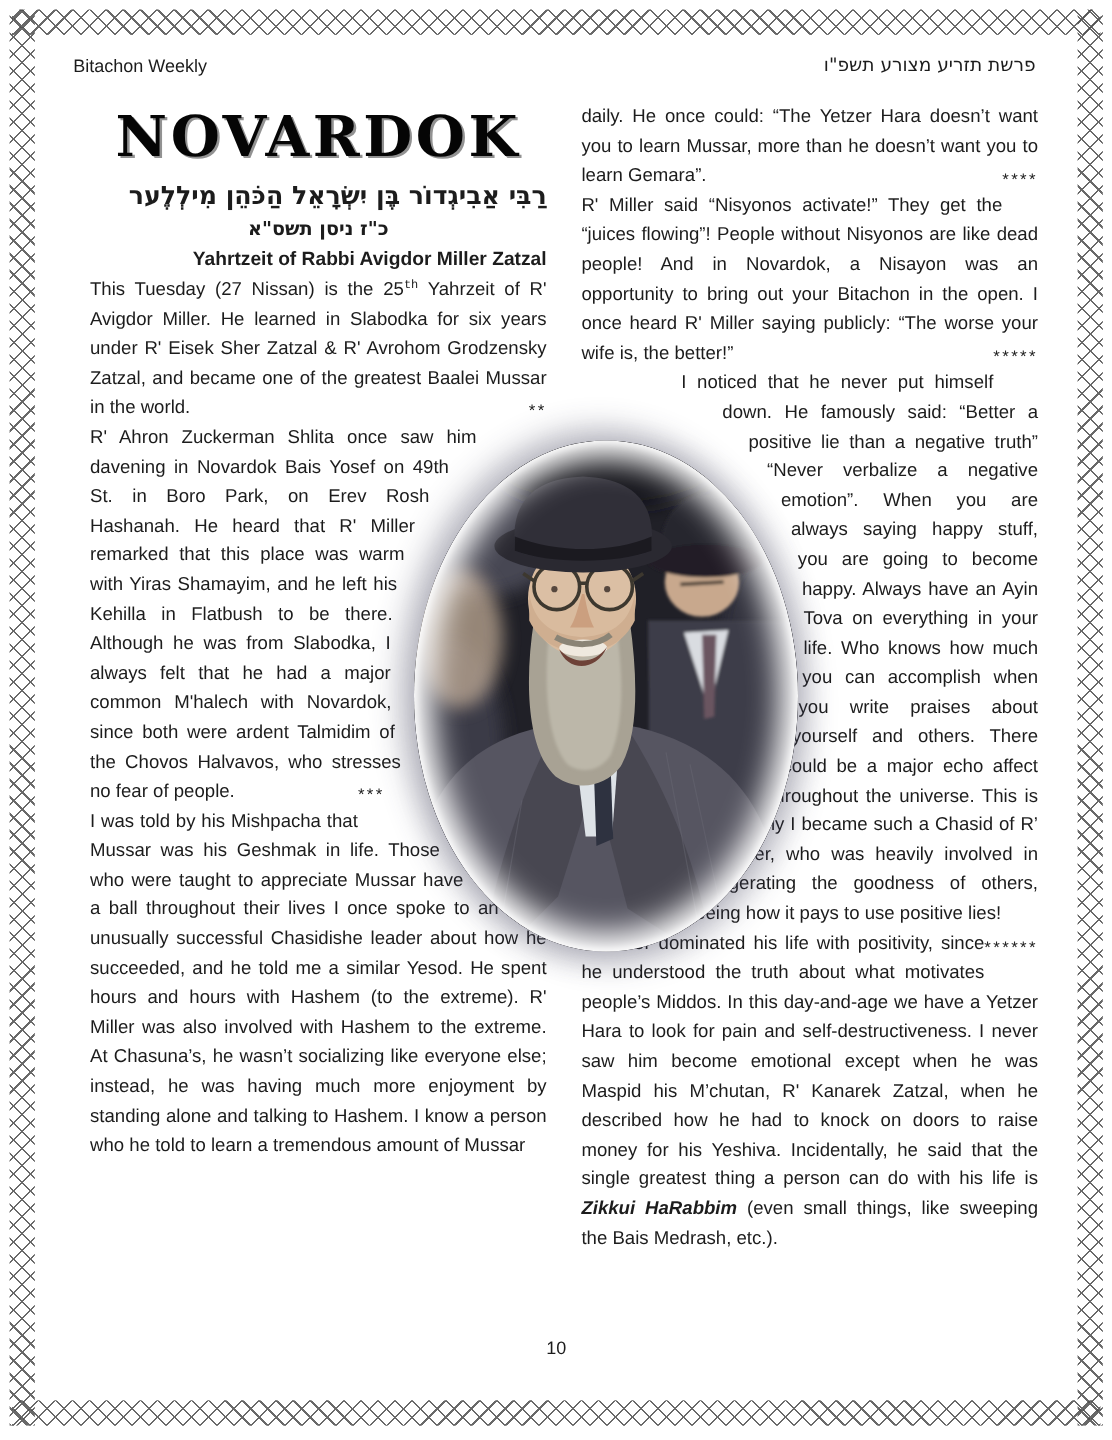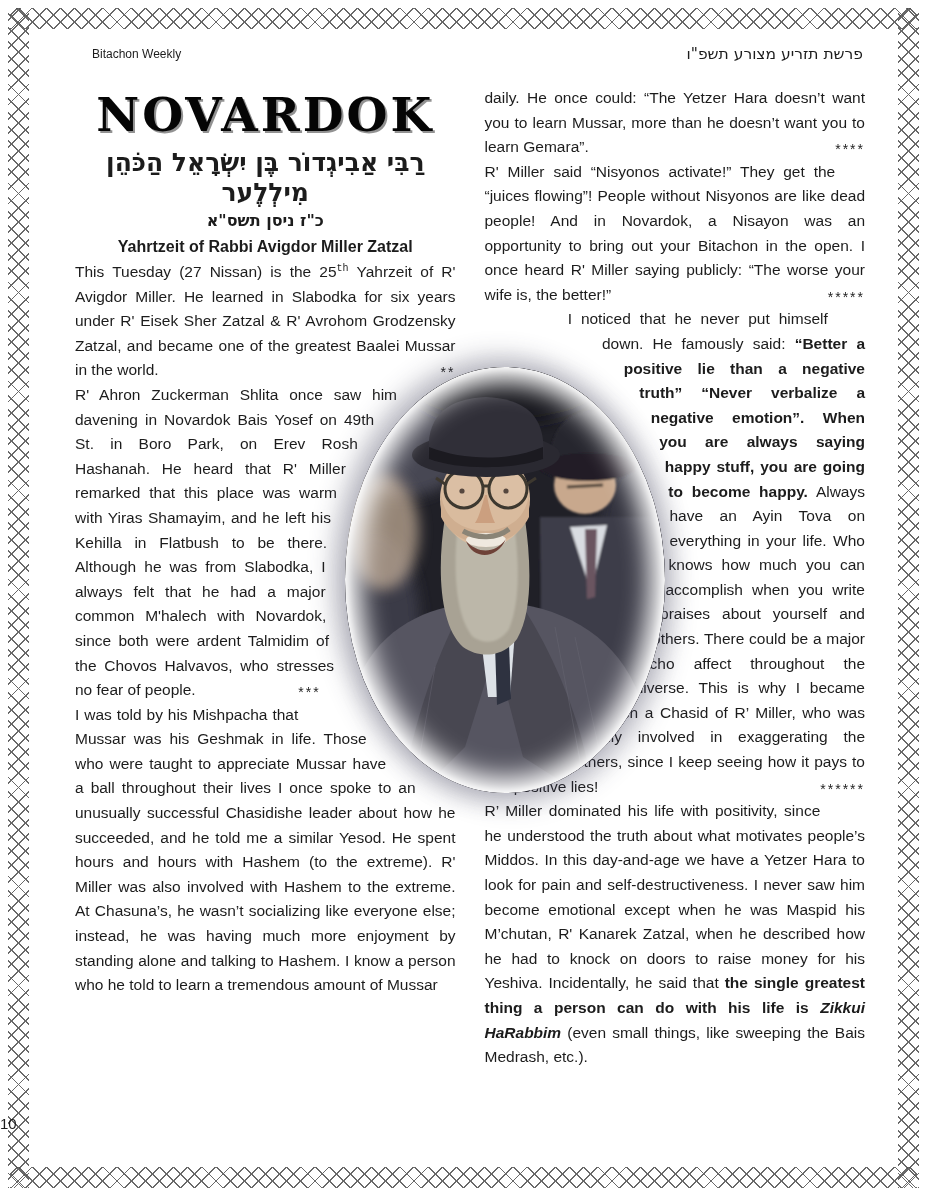--- a/index.html
+++ b/index.html
@@ -14,41 +14,41 @@
       repeating-linear-gradient(45deg,#4f4f4f 0 1.3px,transparent 1.3px 10px),
       repeating-linear-gradient(-45deg,#4f4f4f 0 1.3px,transparent 1.3px 10px);
     opacity:.85;
   }
   .lat-top{left:10px;right:10px;top:8px;height:21px;}
   .lat-bottom{left:10px;right:10px;bottom:12px;height:21px;}
   .lat-left{left:8px;top:8px;bottom:12px;width:21px;}
   .lat-right{right:8px;top:8px;bottom:12px;width:21px;}
 
   
-  .hdr-left{position:absolute;left:92px;top:47px;font-size:12px;}
+  .hdr-left{position:absolute;left:61px;top:47px;font-size:15px;}
   .hdr-right{position:absolute;right:64px;top:45px;font-size:15.5px;direction:rtl;font-family:"DejaVu Sans",sans-serif;}
 
   
   .cols{position:absolute;left:75px;top:86px;width:790px;display:flex;gap:29px;}
   .col{width:385px;font-size:15.5px;line-height:24.6px;text-align:justify;}
   .col p{margin:0;}
 
   
   .masthead-title{
     margin:0 0 4px 0;text-align:center;font-family:"DejaVu Serif",serif;
     font-weight:700;font-size:47px;line-height:58px;letter-spacing:3px;color:#050505;
     text-shadow:2px 2px 0 rgba(110,110,110,.75);
   }
-  .heb1{font-family:"DejaVu Sans",sans-serif;direction:rtl;text-align:center;font-weight:700;font-size:25px;line-height:30px;}
+  .heb1{font-family:"DejaVu Sans",sans-serif;direction:rtl;font-weight:700;font-size:21px;line-height:30px;}
   .heb2{font-family:"DejaVu Sans",sans-serif;direction:rtl;text-align:center;font-weight:700;font-size:16px;line-height:26px;}
-  .headline{text-align:center;font-weight:700;font-size:16px;line-height:26px;}
+  .headline{text-align:right;font-weight:700;font-size:16px;line-height:26px;}
 
   
   .st-i{}
-  .st-b{font-weight:700;}
+  .st-b{font-weight:400;}
   .st-bi{font-weight:700;font-style:italic;}
   .st-sup{vertical-align:super;font-size:10px;line-height:0;font-family:Liberation Mono, monospace;}
   .st-stars{float:right;font-size:14px;letter-spacing:2px;margin-top:2px;}
 
   
   .wrapL{float:right;width:120px;height:415px;
          shape-outside:ellipse(160px 213px at 165px 202px);}
   .wrapR{float:left;width:190px;height:430px;
          shape-outside:ellipse(160px 213px at 25px 223px);}
 
@@ -57,21 +57,21 @@
     position:absolute;left:345px;top:367px;width:320px;height:426px;
     border-radius:50%;overflow:hidden;
     box-shadow:-6px -4px 26px 6px rgba(60,60,85,.32), 6px 8px 24px 4px rgba(60,60,85,.22);
   }
   .photo svg{display:block;}
   .photo-fade{
     position:absolute;inset:0;border-radius:50%;pointer-events:none;
     box-shadow:inset 0 0 26px 15px #ffffff, inset 0 0 6px 2px rgba(255,255,255,.8);
   }
 
-  .page-number{position:absolute;left:0;right:0;bottom:68px;font-size:15px;}
+  .page-number{position:absolute;left:0;right:0;bottom:68px;text-align:center;font-size:15px;}
 </style>
 </head>
 <body>
 
 <div class="lattice lat-top"></div>
 <div class="lattice lat-bottom"></div>
 <div class="lattice lat-left"></div>
 <div class="lattice lat-right"></div>
 
 <div class="hdr-left">Bitachon Weekly</div>

